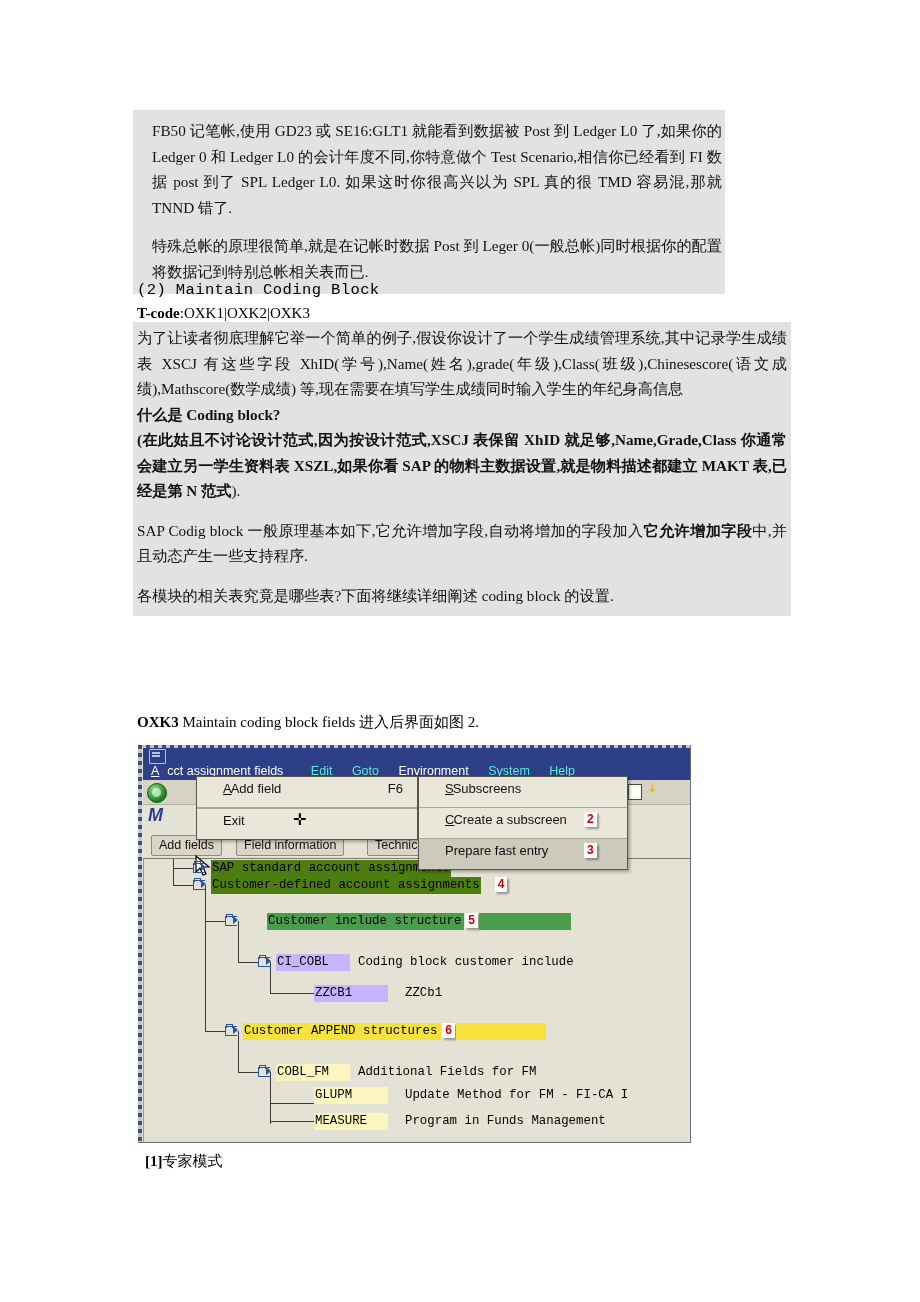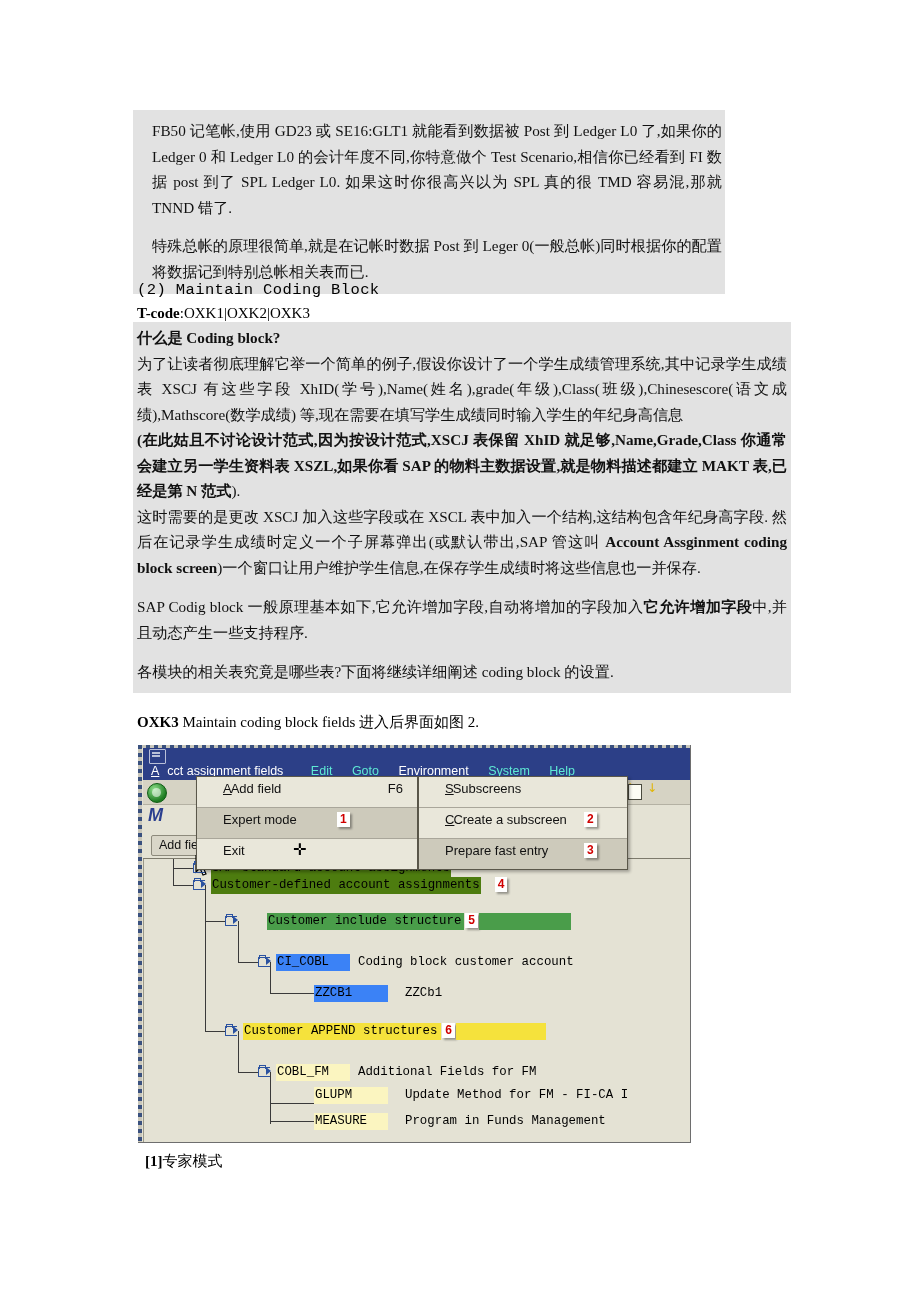--- a/index.html
+++ b/index.html
@@ -141,21 +141,21 @@
   .treearea .leftrule{position:absolute;left:0;top:0;bottom:0;width:1px;background:#9a9889;}
 
   .trow{
     position:absolute;left:0;height:17px;line-height:17px;
     font-family:"Liberation Mono", monospace;font-size:12.4px;
     color:#000;white-space:nowrap;letter-spacing:0px;
   }
   .chip{display:inline-block;padding:0 1px;}
   .c-blue{background:#4d7c0f;}
   .c-green{background:#4a9d4a;}
-  .c-lgreen{background:#3b82f6;}
+  .c-lgreen{background:#c4b5fd;}
   .c-yellow{background:#f5e23c;}
   .c-lyellow{background:#fbf5c0;}
 
   .folder{
     position:absolute;width:13px;height:11px;
   }
   .folder .fo{
     position:absolute;left:0;top:2px;width:11px;height:8px;
     border:1.4px solid #2b52a0;border-right:none;border-radius:1px 0 0 1px;
   }
@@ -209,24 +209,23 @@
   <div id="blockA" class="shade">
     <div class="para">FB50 记笔帐,使用 GD23 或 SE16:GLT1 就能看到数据被 Post 到 Ledger L0 了,如果你的 Ledger 0 和 Ledger L0 的会计年度不同,你特意做个 Test Scenario,相信你已经看到 FI 数据 post 到了 SPL Ledger L0. 如果这时你很高兴以为 SPL 真的很 TMD 容易混,那就 TNND 错了.</div>
     <div class="gap"></div>
     <div class="para">特殊总帐的原理很简单,就是在记帐时数据 Post 到 Leger 0(一般总帐)同时根据你的配置将数据记到特别总帐相关表而已.</div>
   </div>
 
   <div id="heading2">(2) Maintain Coding Block</div>
   <div id="tcode"><span class="b">T-code</span><span>:OXK1|OXK2|OXK3</span></div>
 
   <div id="blockB" class="shade">
+    <div class="para">为了让读者彻底理解它举一个简单的例子,假设你设计了一个学生成绩管理系统,其中记录学生成绩表 XSCJ 有这些字段 XhID(学号),Name(姓名),grade(年级),Class(班级),Chinesescore(语文成绩),Mathscore(数学成绩) 等,现在需要在填写学生成绩同时输入学生的年纪身高信息</div>
     <div class="para b">什么是 Coding block?</div>
-    <div class="para">为了让读者彻底理解它举一个简单的例子,假设你设计了一个学生成绩管理系统,其中记录学生成绩表 XSCJ 有这些字段 XhID(学号),Name(姓名),grade(年级),Class(班级),Chinesescore(语文成绩),Mathscore(数学成绩) 等,现在需要在填写学生成绩同时输入学生的年纪身高信息</div>
     <div class="para"><span class="b">(在此姑且不讨论设计范式,因为按设计范式,XSCJ 表保留 XhID 就足够,Name,Grade,Class 你通常会建立另一学生资料表 XSZL,如果你看 SAP 的物料主数据设置,就是物料描述都建立 MAKT 表,已经是第 N 范式</span><span>).</span></div>
-    <div class="para"><span>这时需要的是更改 XSCJ 加入这些字段或在 XSCL 表中加入一个结构,这结构包含年纪身高字段. 然后在记录学生成绩时定义一个子屏幕弹出(或默认带出,SAP 管这叫 </span><span class="b">Account Assginment coding block screen</span><span>)一个窗口让用户维护学生信息,在保存学生成绩时将这些信息也一并保存.</span></div>
     <div class="gap"></div>
     <div class="para"><span>SAP Codig block 一般原理基本如下,它允许增加字段,自动将增加的字段加入</span><span class="b">它允许增加字段</span><span>中,并且动态产生一些支持程序.</span></div>
     <div class="gap"></div>
     <div class="para">各模块的相关表究竟是哪些表?下面将继续详细阐述 coding block 的设置.</div>
   </div>
 
   <div id="oxk3line"><span class="b">OXK3</span><span> Maintain coding block fields 进入后界面如图 2.</span></div>
 
   <div id="sap">
     <div class="dashedL"></div>
@@ -306,21 +305,21 @@
 
       <div class="trow" style="left:50px;top:18px;">
         <span class="folder" style="position:relative;display:inline-block;top:1px;margin-right:5px;"><i class="ftab"></i><i class="fo"></i><i class="far"></i></span><span class="chip c-blue">Customer-defined account assignments</span><span style="display:inline-block;width:14px;"></span><span class="badge">4</span>
       </div>
 
       <div class="trow" style="left:82px;top:54px;">
         <span class="folder" style="position:relative;display:inline-block;top:1px;margin-right:5px;"><i class="ftab"></i><i class="fo"></i><i class="far"></i></span><span class="chip c-green" style="padding-right:3px;margin-left:24px;">Customer include structure</span><span class="badge" style="margin:0 1px;">5</span><span class="chip c-green" style="width:90px;">&nbsp;</span>
       </div>
 
       <div class="trow" style="left:115px;top:95px;">
-        <span class="folder" style="position:relative;display:inline-block;top:1px;margin-right:5px;"><i class="ftab"></i><i class="fo"></i><i class="far"></i></span><span class="chip c-lgreen" style="display:inline-block;width:72px;">CI_COBL</span><span style="display:inline-block;width:8px;"></span><span>Coding block customer account</span>
+        <span class="folder" style="position:relative;display:inline-block;top:1px;margin-right:5px;"><i class="ftab"></i><i class="fo"></i><i class="far"></i></span><span class="chip c-lgreen" style="display:inline-block;width:72px;">CI_COBL</span><span style="display:inline-block;width:8px;"></span><span>Coding block customer include</span>
       </div>
 
       <div class="trow" style="left:171px;top:126px;">
         <span class="chip c-lgreen" style="display:inline-block;width:72px;">ZZCB1</span><span style="display:inline-block;width:17px;"></span><span>ZZCb1</span>
       </div>
 
       <div class="trow" style="left:82px;top:164px;">
         <span class="folder" style="position:relative;display:inline-block;top:1px;margin-right:5px;"><i class="ftab"></i><i class="fo"></i><i class="far"></i></span><span class="chip c-yellow" style="padding-right:4px;">Customer APPEND structures</span><span class="badge" style="margin:0 1px;">6</span><span class="chip c-yellow" style="width:88px;">&nbsp;</span>
       </div>
 
@@ -337,24 +336,20 @@
       </div>
 
     </div>
 
     <div class="menu" style="left:58px;top:31px;width:220px;">
       <div class="mi">
         <span style="text-decoration:underline">A</span><span style="margin-left:-1px">Add field</span>
         <span class="key">F6</span>
       </div>
       <div class="sep"></div>
-      <div class="mi sel">
-        <span>Expert mode</span>
-        <span class="badge" style="position:absolute;left:140px;top:4px;">1</span>
-      </div>
       <div class="sep"></div>
       <div class="mi">
         <span>Exit</span>
         <span class="crosshair" style="left:96px;top:3px;">✛</span>
       </div>
     </div>
 
     <div class="menu" style="left:280px;top:31px;width:208px;">
       <div class="mi">
         <span style="text-decoration:underline">S</span><span style="margin-left:-1px">Subscreens</span>

